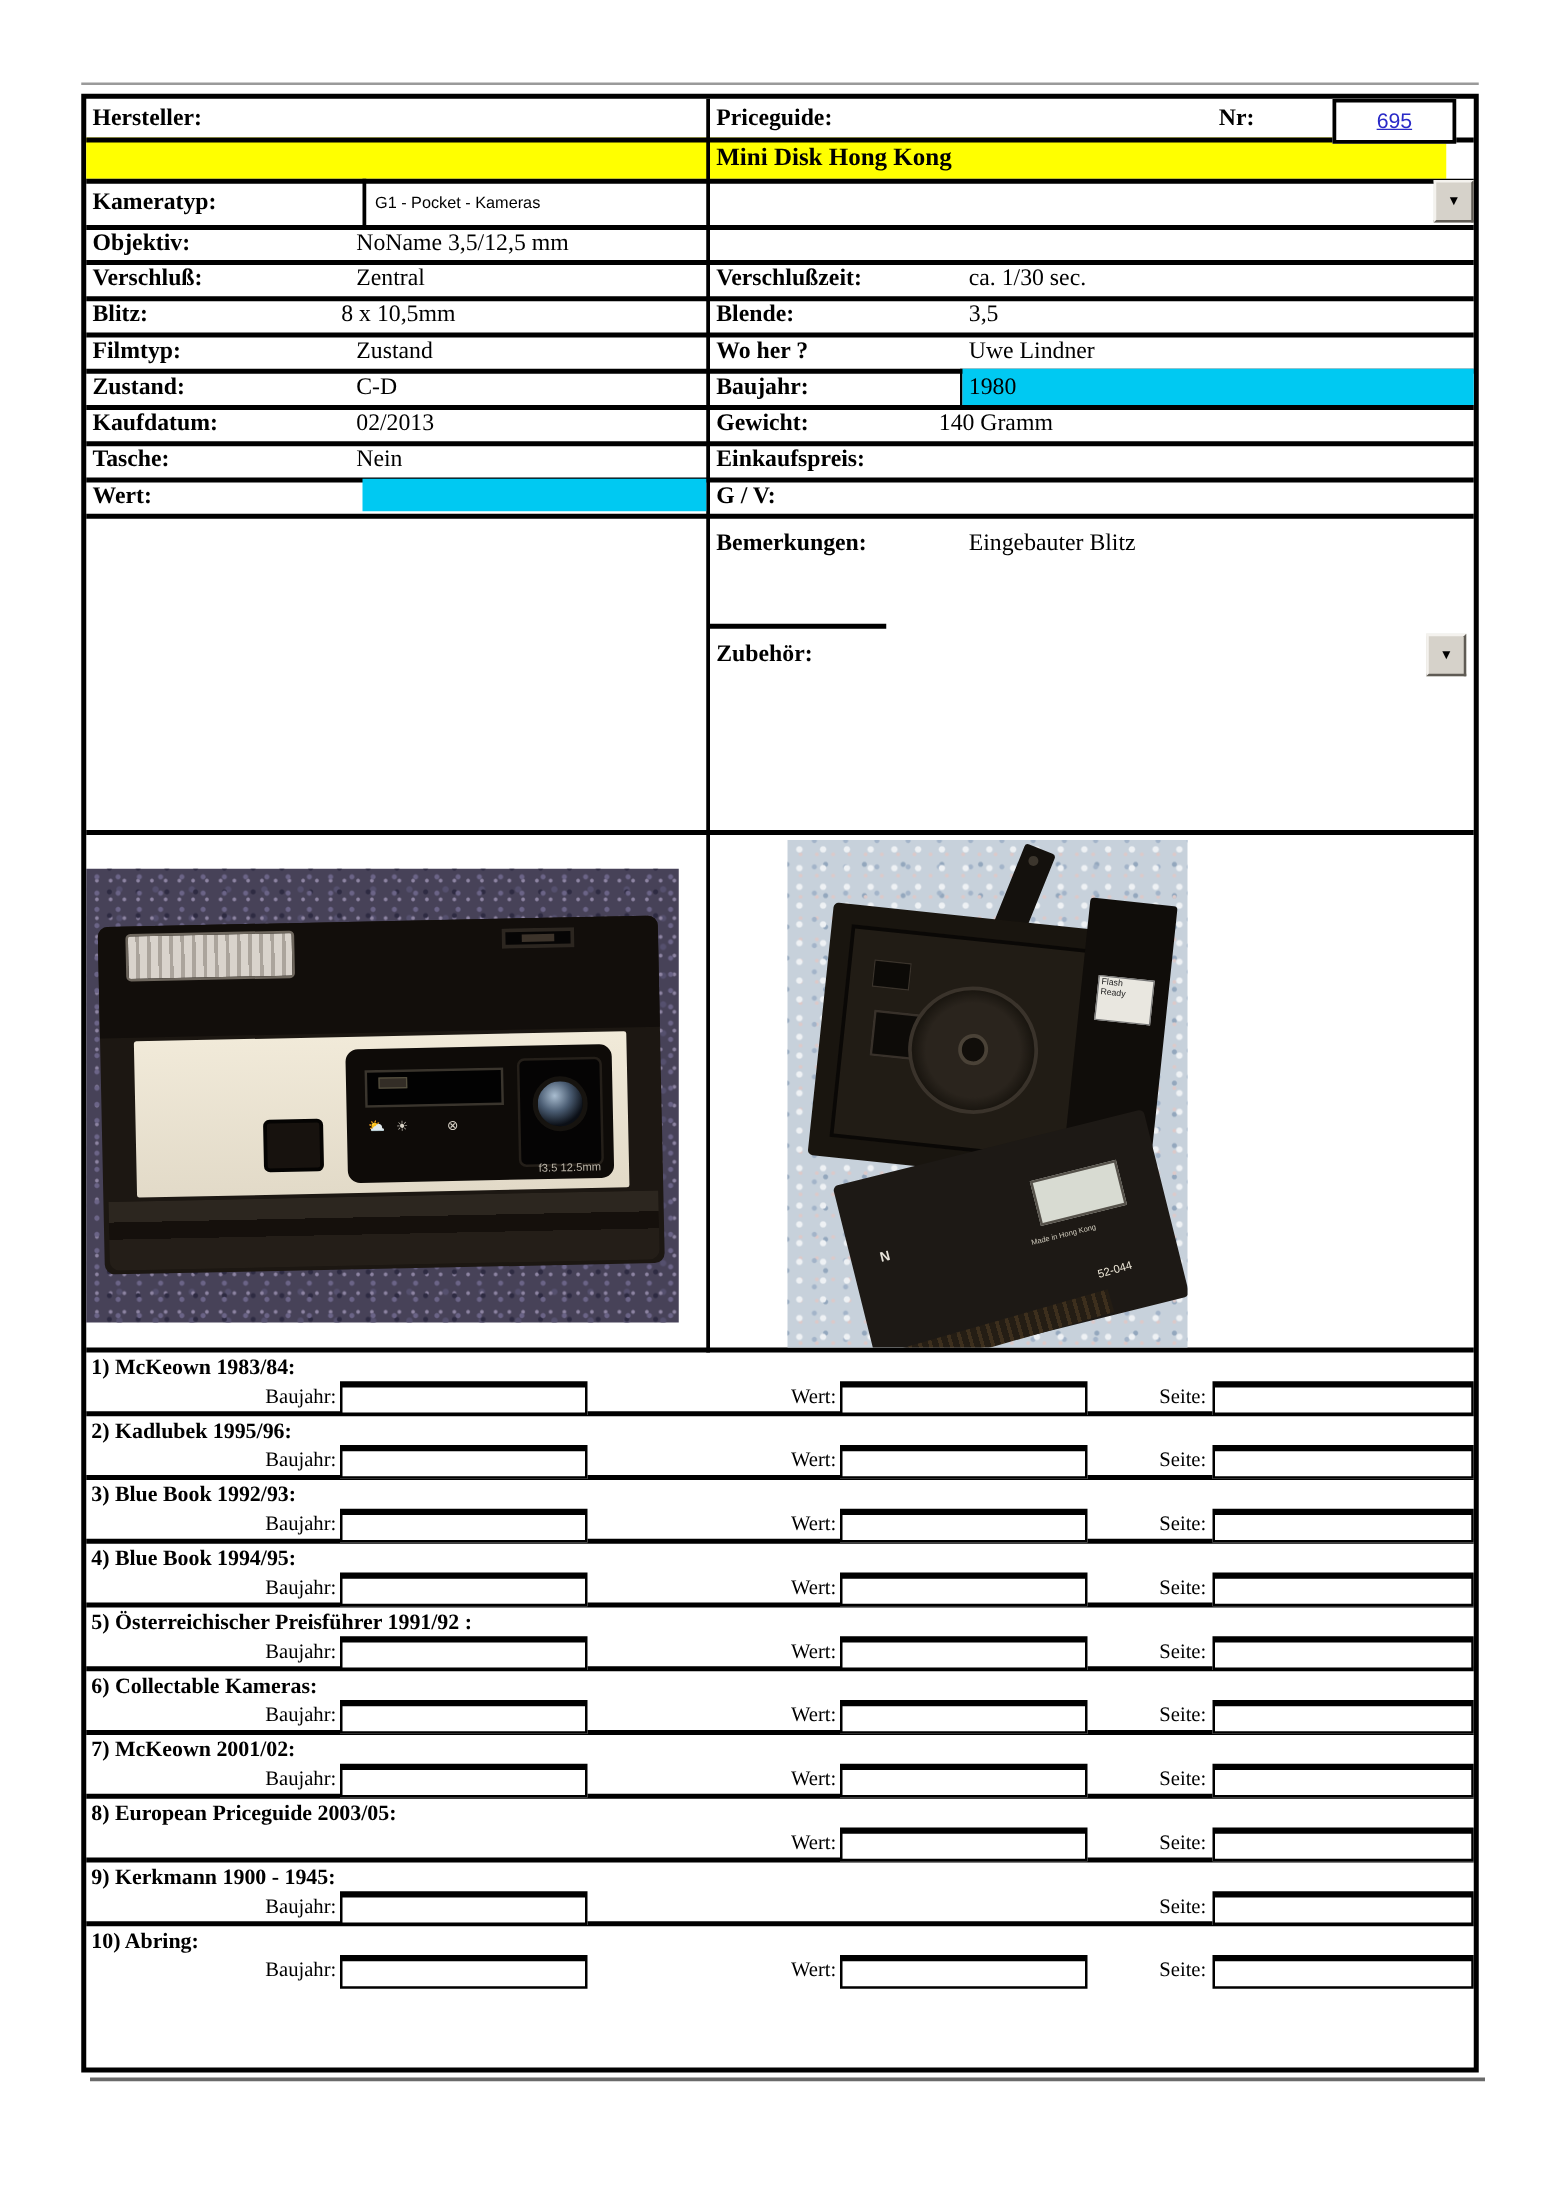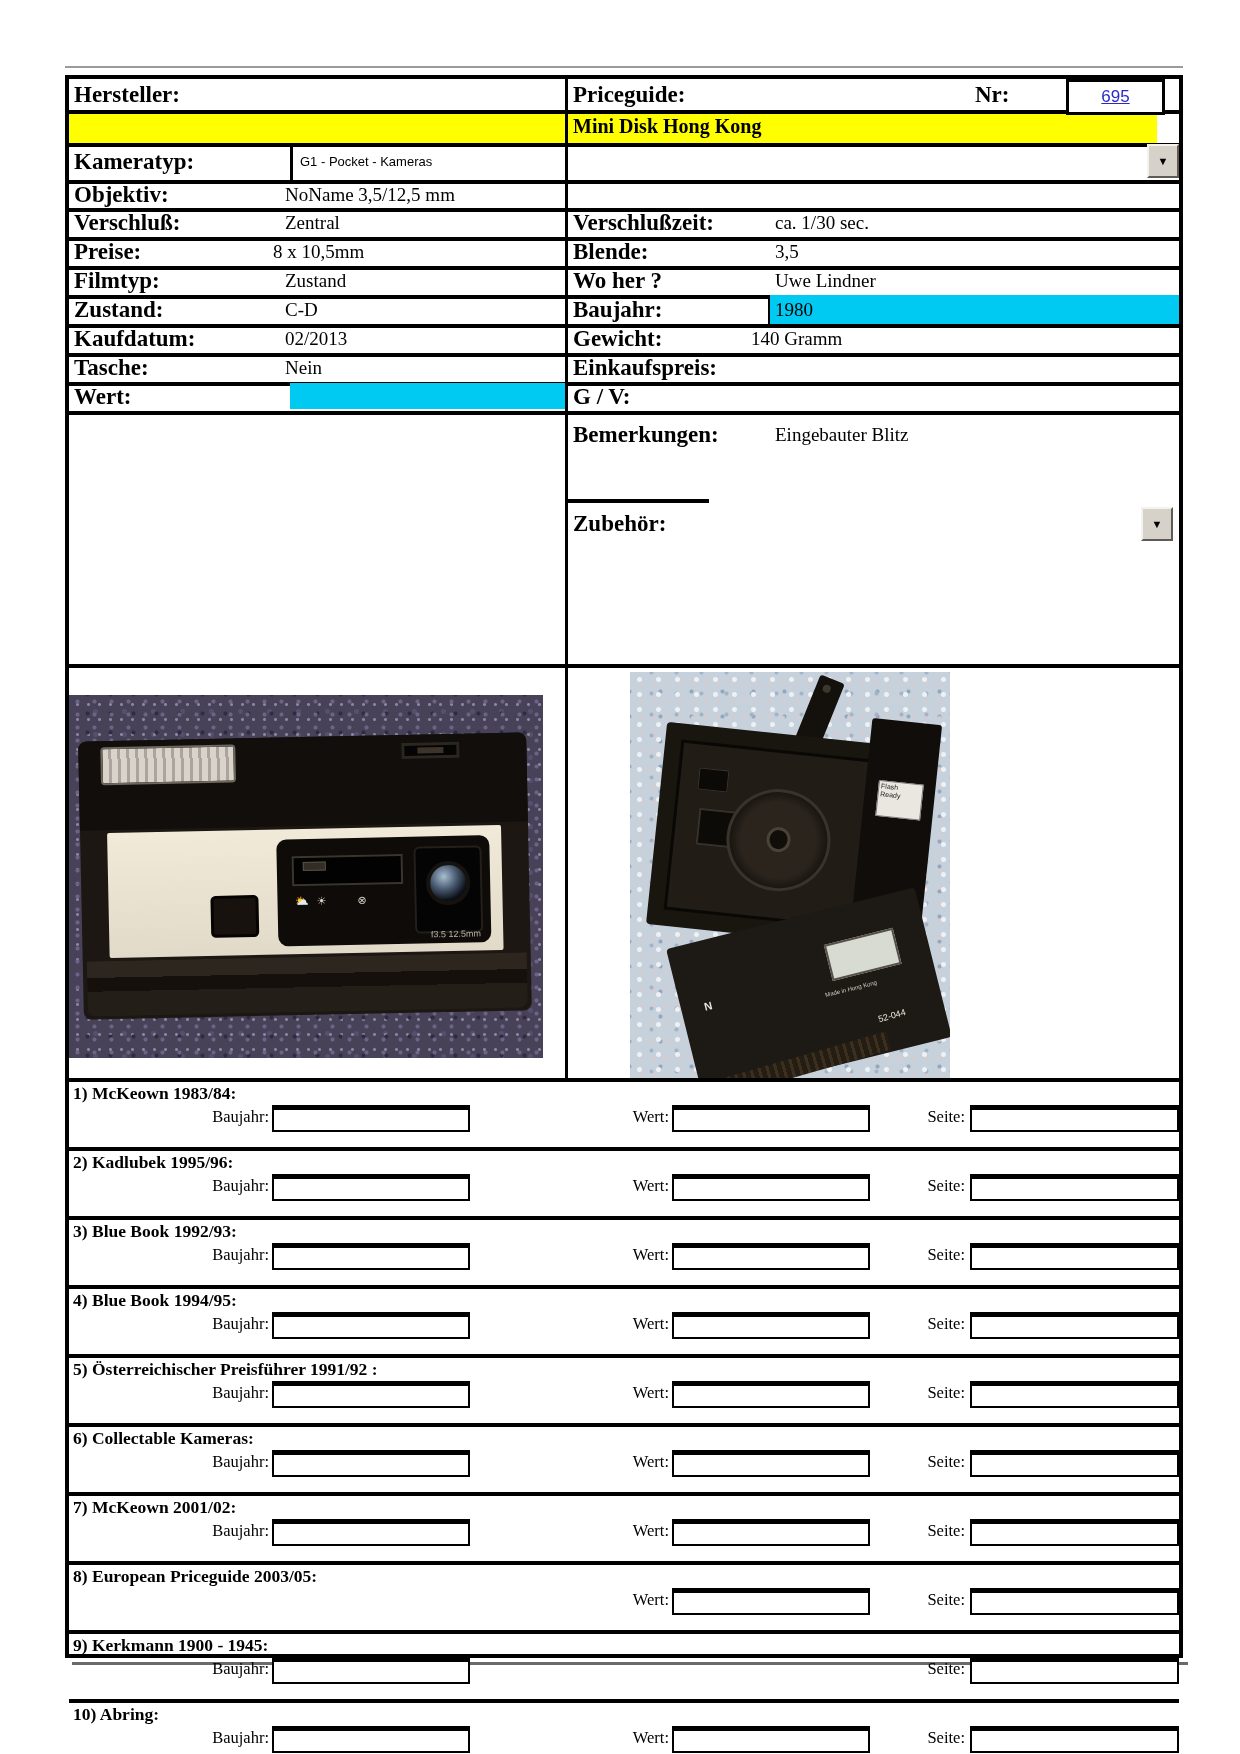--- a/index.html
+++ b/index.html
@@ -4,21 +4,21 @@
 <style>
   html,body{margin:0;padding:0;background:#ffffff;}
   .sheet{position:relative;width:1240px;height:1754px;background:#fff;overflow:hidden;
          font-family:"Liberation Serif", serif;color:#000;}
   .ftable{position:absolute;left:65px;top:75px;width:1118px;height:1583px;
           border:4px solid #000;box-sizing:border-box;background:#fff;}
   .shadow-top{position:absolute;left:65px;top:66px;width:1118px;height:2px;background:#9a9a9a;}
   .shadow-bottom{position:absolute;left:72px;top:1662px;width:1116px;height:3px;background:#6a6a6a;}
   .hl{position:absolute;left:0;width:1110px;height:4px;background:#000;}
   .vl{position:absolute;width:3px;background:#000;}
-  .lbl{position:absolute;font-weight:700;font-size:23px;line-height:29px;white-space:nowrap;}
+  .lbl{position:absolute;font-weight:700;font-size:19px;line-height:29px;white-space:nowrap;}
   .val{position:absolute;font-size:19px;line-height:29px;white-space:nowrap;}
   .yellowband{position:absolute;left:0;top:31px;width:1088px;height:33px;background:#ffff00;}
   .ybig{font-size:20px;font-weight:700;line-height:33px;}
   .nrbox{position:absolute;left:997px;top:0;width:99px;height:36px;background:#fff;
          border:3px solid #000;box-sizing:border-box;text-align:center;z-index:5;}
   .nrlink{font-family:"Liberation Sans", sans-serif;font-size:17px;line-height:29px;
           color:#2a2ac8;text-decoration:underline;}
   .combo-text{position:absolute;font-family:"Liberation Sans", sans-serif;font-size:13px;
               line-height:16px;white-space:nowrap;}
   .ddbtn{position:absolute;background:#d6d2ca;border:2px solid;border-color:#f4f2ee #5f5b54 #5f5b54 #f4f2ee;
@@ -79,21 +79,21 @@
             font-family:"Liberation Sans", sans-serif;font-size:7px;line-height:8px;color:#222;padding:1px 2px;box-sizing:border-box;}
   .rc-door{position:absolute;left:16%;top:60%;width:80%;height:38%;background:#1d1915;transform:rotate(-14deg);border-radius:4px;}
   .rc-n{position:absolute;left:9%;top:38%;color:#e8e4da;font-size:11px;font-weight:700;font-family:"Liberation Sans", sans-serif;}
   .rc-window{position:absolute;left:60%;top:22%;width:28%;height:24%;background:#d8dbd2;border:2px solid #55514a;box-sizing:border-box;}
   .rc-made{position:absolute;left:56%;top:52%;font-size:6px;color:#cfcabc;font-family:"Liberation Sans", sans-serif;}
   .rc-code{position:absolute;left:74%;top:74%;font-size:9px;color:#ece6d6;font-family:"Liberation Sans", sans-serif;transform:rotate(-2deg);}
   .rc-fringe{position:absolute;left:6%;top:88%;width:70%;height:12%;
              background:repeating-linear-gradient(90deg,#241d14 0 5px,#3d2f1d 5px 8px);transform:rotate(-2deg);}
   
   .pg{position:absolute;left:0;top:1003px;width:1110px;height:545px;}
-  .pg-entry{position:relative;width:100%;height:69px;border-bottom:4px solid #000;box-sizing:border-box;}
+  .pg-entry{position:relative;width:100%;height:51px;border-bottom:4px solid #000;box-sizing:border-box;}
   .pg-entry:last-child{border-bottom:none;}
   .pg-title{position:absolute;left:4px;top:1px;font-weight:700;font-size:17.5px;white-space:nowrap;}
   .pg-lab{position:absolute;top:25px;font-size:16.5px;text-align:right;white-space:nowrap;}
   .pg-box{position:absolute;top:23px;height:27px;background:#fff;border:2px solid #000;border-top-width:5px;box-sizing:border-box;}
   .footer-row{position:absolute;left:0;top:1548px;width:1110px;height:27px;}
   .foot-txt{position:absolute;font-size:19.5px;line-height:27px;white-space:nowrap;}
 </style>
 </head>
 <body>
 
@@ -141,21 +141,21 @@
     </div>
 
     <div class="lbl" style="left:5px;top:101px">Objektiv:</div>
     <div class="val" style="left:216px;top:101px">NoName 3,5/12,5 mm</div>
 
     <div class="lbl" style="left:5px;top:129px">Verschluß:</div>
     <div class="val" style="left:216px;top:129px">Zentral</div>
     <div class="lbl" style="left:504px;top:129px">Verschlußzeit:</div>
     <div class="val" style="left:706px;top:129px">ca. 1/30 sec.</div>
 
-    <div class="lbl" style="left:5px;top:158px">Preise:</div>
+    <div class="lbl" style="left:5px;top:158px">Blitz:</div>
     <div class="val" style="left:204px;top:158px">8 x 10,5mm</div>
     <div class="lbl" style="left:504px;top:158px">Blende:</div>
     <div class="val" style="left:706px;top:158px">3,5</div>
 
     <div class="lbl" style="left:5px;top:187px">Filmtyp:</div>
     <div class="val" style="left:216px;top:187px">Zustand</div>
     <div class="lbl" style="left:504px;top:187px">Wo her ?</div>
     <div class="val" style="left:706px;top:187px">Uwe Lindner</div>
 
     <div class="lbl" style="left:5px;top:216px">Zustand:</div>

